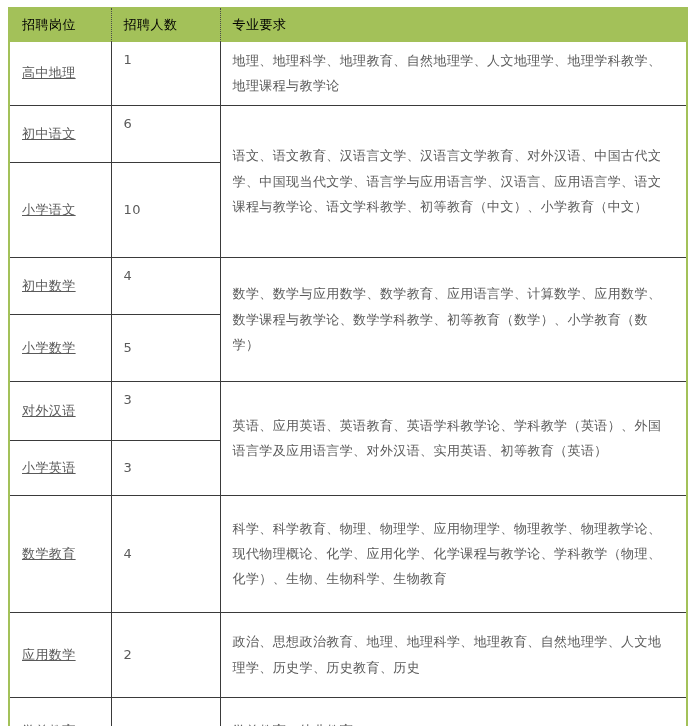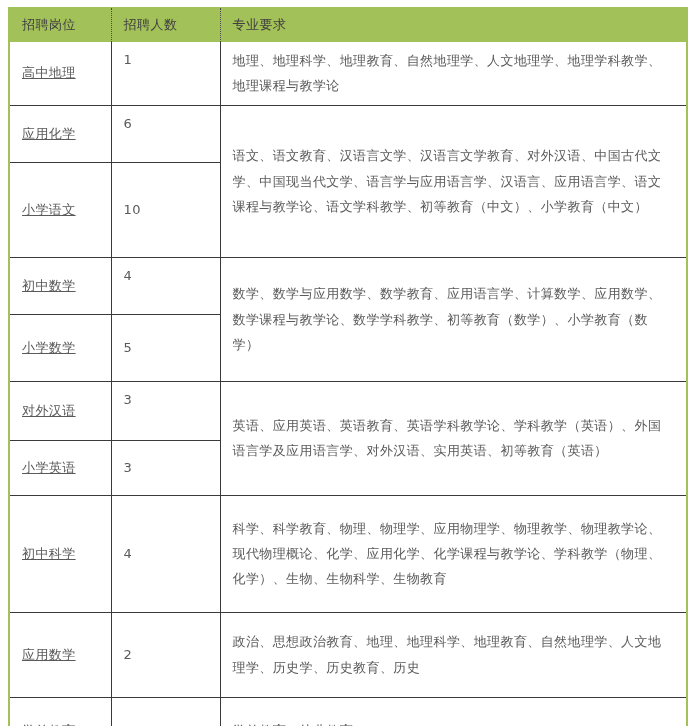--- a/index.html
+++ b/index.html
@@ -32,21 +32,21 @@
     border-bottom: 2px solid #A3C159;
   }
 
   table.recruit-table col.c1 { width: 102px; }
   table.recruit-table col.c2 { width: 109px; }
   table.recruit-table col.c3 { width: 467px; }
 
   
   thead tr.head-row th {
     background: #A3C159;
-    color: #404040;
+    color: #000000;
     font-weight: normal;
     font-size: 13px;
     text-align: left;
     padding: 8px 10px 8px 12px;
     height: 17px;
     vertical-align: middle;
     letter-spacing: 0.5px;
     border-right: 1px dotted #4a4a4a;
     border-bottom: none;
     margin-top: 36px;
@@ -115,21 +115,21 @@
     </thead>
     <tbody>
 
       <tr class="r-gaozhong-dili">
         <td class="col-post">高中地理</td>
         <td class="col-count top-aligned">1</td>
         <td class="col-major top-aligned">地理、地理科学、地理教育、自然地理学、人文地理学、地理学科教学、地理课程与教学论</td>
       </tr>
 
       <tr class="r-chuzhong-yuwen">
-        <td class="col-post">应用化学</td>
+        <td class="col-post">初中语文</td>
         <td class="col-count top-aligned">6</td>
         <td class="col-major" rowspan="2">语文、语文教育、汉语言文学、汉语言文学教育、对外汉语、中国古代文学、中国现当代文学、语言学与应用语言学、汉语言、应用语言学、语文课程与教学论、语文学科教学、初等教育（中文）、小学教育（中文）</td>
       </tr>
 
       <tr class="r-xiaoxue-yuwen">
         <td class="col-post">小学语文</td>
         <td class="col-count">10</td>
       </tr>
 
       <tr class="r-chuzhong-shuxue">
@@ -148,21 +148,21 @@
         <td class="col-count top-aligned">3</td>
         <td class="col-major" rowspan="2">英语、应用英语、英语教育、英语学科教学论、学科教学（英语）、外国语言学及应用语言学、对外汉语、实用英语、初等教育（英语）</td>
       </tr>
 
       <tr class="r-xiaoxue-yingyu">
         <td class="col-post">小学英语</td>
         <td class="col-count">3</td>
       </tr>
 
       <tr class="r-chuzhong-kexue">
-        <td class="col-post">初中科学</td>
+        <td class="col-post">数学教育</td>
         <td class="col-count">4</td>
         <td class="col-major">科学、科学教育、物理、物理学、应用物理学、物理教学、物理教学论、现代物理概论、化学、应用化学、化学课程与教学论、学科教学（物理、化学）、生物、生物科学、生物教育</td>
       </tr>
 
       <tr class="r-chuzhong-shehui">
         <td class="col-post">应用数学</td>
         <td class="col-count">2</td>
         <td class="col-major">政治、思想政治教育、地理、地理科学、地理教育、自然地理学、人文地理学、历史学、历史教育、历史</td>
       </tr>
 

